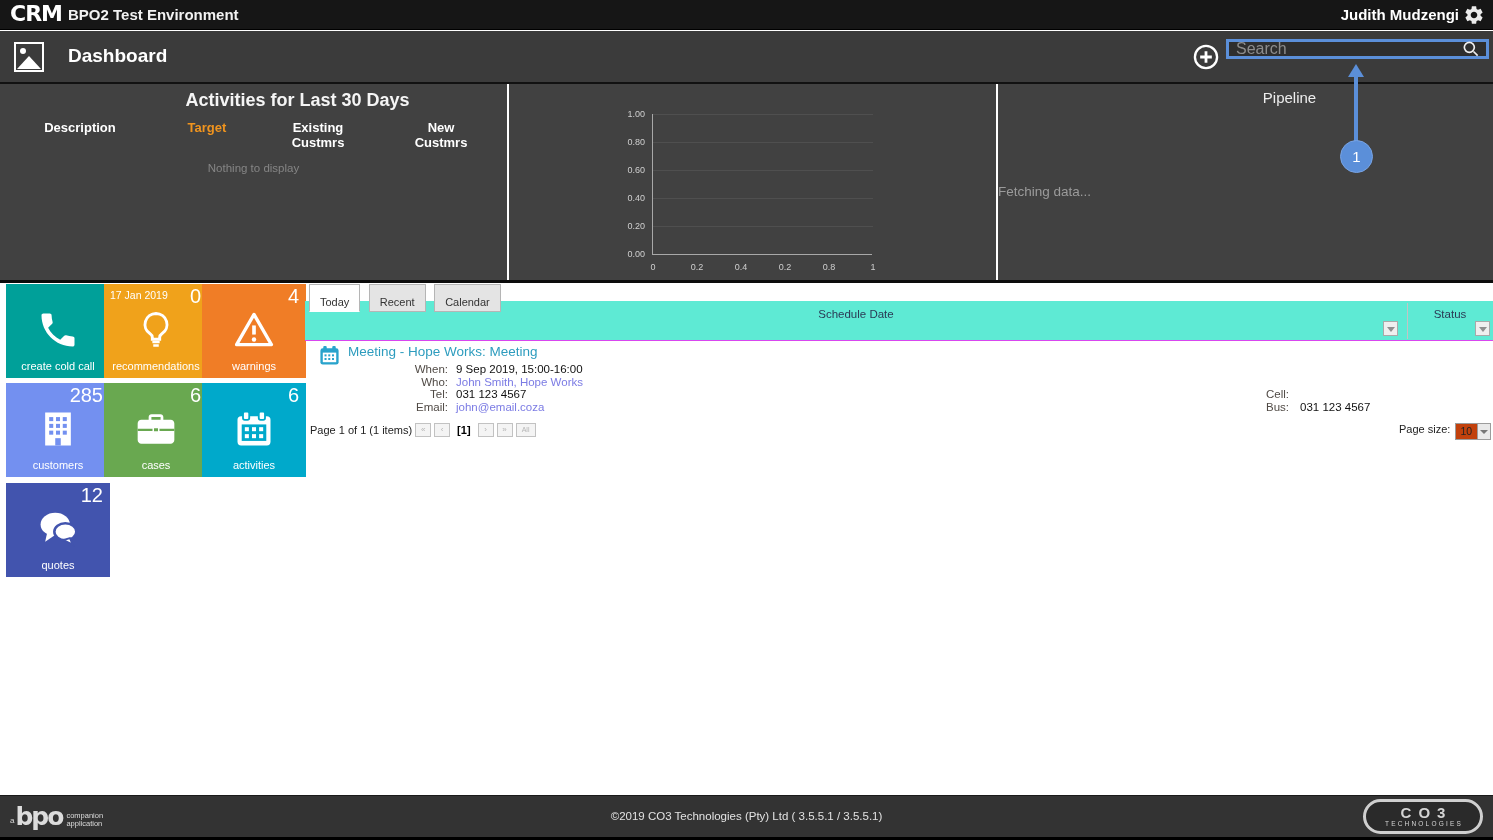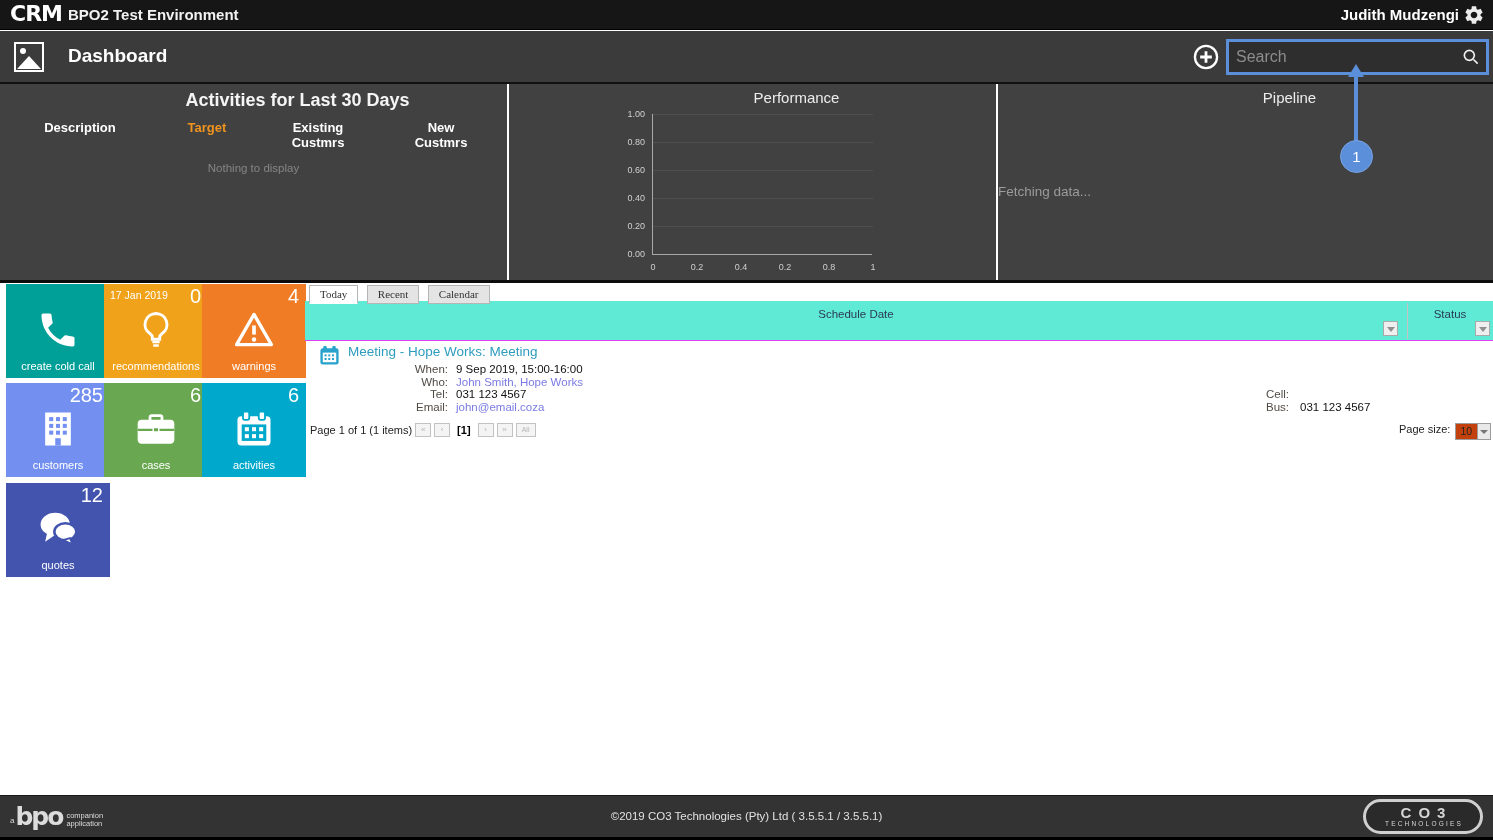--- a/index.html
+++ b/index.html
@@ -12,21 +12,21 @@
   .env-title { position:absolute; left:68px; top:6px; color:#f2f2f2; font-size:15px; font-weight:bold; }
   .user-name { position:absolute; right:34px; top:6px; color:#fff; font-size:15px; font-weight:bold; }
   .gear { position:absolute; right:8px; top:4px; width:22px; height:22px; cursor:pointer; }
 
   .appbar { position:absolute; left:0; top:31px; width:1493px; height:53px; background:#3b3b3b; border-bottom:2px solid #111; }
   .pic-icon { position:absolute; left:14px; top:11px; width:30px; height:30px; border:2px solid #fff; background:#3b3b3b; }
   .pic-icon .sun { position:absolute; left:4px; top:4px; width:6px; height:6px; border-radius:50%; background:#fff; }
   .pic-icon .mtn { position:absolute; left:1px; bottom:1px; width:0; height:0; border-left:12px solid transparent; border-right:12px solid transparent; border-bottom:13px solid #fff; }
   .page-title { position:absolute; left:68px; top:14px; color:#fff; font-size:19px; font-weight:bold; }
   .plus-btn { position:absolute; left:1192px; top:12px; width:28px; height:28px; cursor:pointer; }
-  .search-wrap { position:absolute; left:1226px; top:8px; width:263px; height:36px; border:3px solid #5b8fd9; background:#2e2e2e; display:flex; align-items:center; }
+  .search-wrap { position:absolute; left:1226px; top:8px; width:263px; height:20px; border:3px solid #5b8fd9; background:#2e2e2e; display:flex; align-items:center; }
   .search-input { flex:1; height:100%; background:transparent; border:none; outline:none; color:#cfcfcf; font-size:16px; padding:0 4px 0 7px; font-family:"Liberation Sans", sans-serif; }
   .search-input::placeholder { color:#8d8d8d; }
   .mag { width:20px; height:20px; margin-right:5px; }
 
   
   .panels { position:absolute; left:0; top:84px; width:1493px; height:196px; background:#414141; }
   .panel-divider { position:absolute; top:0; width:2px; height:196px; background:#fff; }
   .panel-title-lg { position:absolute; top:6px; width:100%; text-align:center; color:#f5f5f5; font-size:18px; font-weight:bold; }
   .panel-title { position:absolute; top:5px; width:100%; text-align:center; color:#ededed; font-size:15px; }
   .panel { position:absolute; top:0; height:196px;padding-left:44px; }
@@ -60,21 +60,21 @@
   .t-coldcall { background:#00a099; left:6px; top:284px; }
   .t-recommend { background:#f0a21b; left:104px; top:284px; }
   .t-warnings { background:#f07d26; left:202px; top:284px; }
   .t-customers { background:#7390f0; left:6px; top:383px; }
   .t-cases { background:#69a850; left:104px; top:383px; }
   .t-activities { background:#00a9cb; left:202px; top:383px; }
   .t-quotes { background:#4254ae; left:6px; top:483px; }
 
   
   .tabs { position:absolute; left:309px; top:284px; z-index:2; }
-  .tab { display:inline-block; font-size:11px; color:#333; background:#e4e4e4; border:1px solid #b5b5b5; padding:2px 10px 3px; margin-right:4px; cursor:pointer; position:relative; top:0;font-family:Liberation Serif, serif; }
+  .tab { display:inline-block; font-size:11px; color:#333; background:#e4e4e4; border:1px solid #b5b5b5; padding:11px 10px 3px; margin-right:4px; cursor:pointer; position:relative; top:0; }
   .tab.active { background:#fff; border-bottom:1px solid #fff; font-weight:normal; }
   .sched-header { position:absolute; left:305px; top:301px; width:1188px; height:40px; border-bottom:1px solid #d946ef; background:#5eead4; }
   .col-div { position:absolute; left:1102px; top:2px; width:1px; height:36px; background:#c4c4c4; }
   .hdr-label { position:absolute; top:7px; font-size:11.5px; color:#2b3a55; }
   .hdr-sched { left:0; width:1102px; text-align:center; }
   .hdr-status { left:1102px; width:86px; text-align:center; }
   .filter-btn { position:absolute; top:20px; width:15px; height:15px; background:#efefef; border:1px solid #a9a9a9; cursor:pointer; }
   .filter-btn .tri { position:absolute; left:3px; top:5px; width:0; height:0; border-left:4px solid transparent; border-right:4px solid transparent; border-top:5px solid #8f8f8f; }
   .fb-sched { left:1078px; }
   .fb-status { left:1170px; }
@@ -156,21 +156,20 @@
     <div class="panel p-activities">
       <div class="panel-title-lg">Activities for Last 30 Days</div>
       <div class="act-col" style="left:35px; width:90px;">Description</div>
       <div class="act-col target" style="left:172px; width:70px;">Target</div>
       <div class="act-col" style="left:283px; width:70px;">Existing Custmrs</div>
       <div class="act-col" style="left:406px; width:70px;">New Custmrs</div>
       <div class="nothing">Nothing to display</div>
     </div>
     <div class="panel-divider" style="left:507px;"></div>
     <div class="panel p-performance">
-      <div class="panel-title">Performance</div>
       <div class="plot">
         <div class="gline" style="top:0;"></div>
           <div class="gline" style="top:28px;"></div>
         <div class="gline" style="top:56px;"></div>
           <div class="gline" style="top:84px;"></div>
         <div class="gline" style="top:112px;"></div>
       </div>
       <span class="ytick" style="left:104px; top:25px;">1.00</span>
       <span class="ytick" style="left:104px; top:53px;">0.80</span>
       <span class="ytick" style="left:104px; top:81px;">0.60</span>

